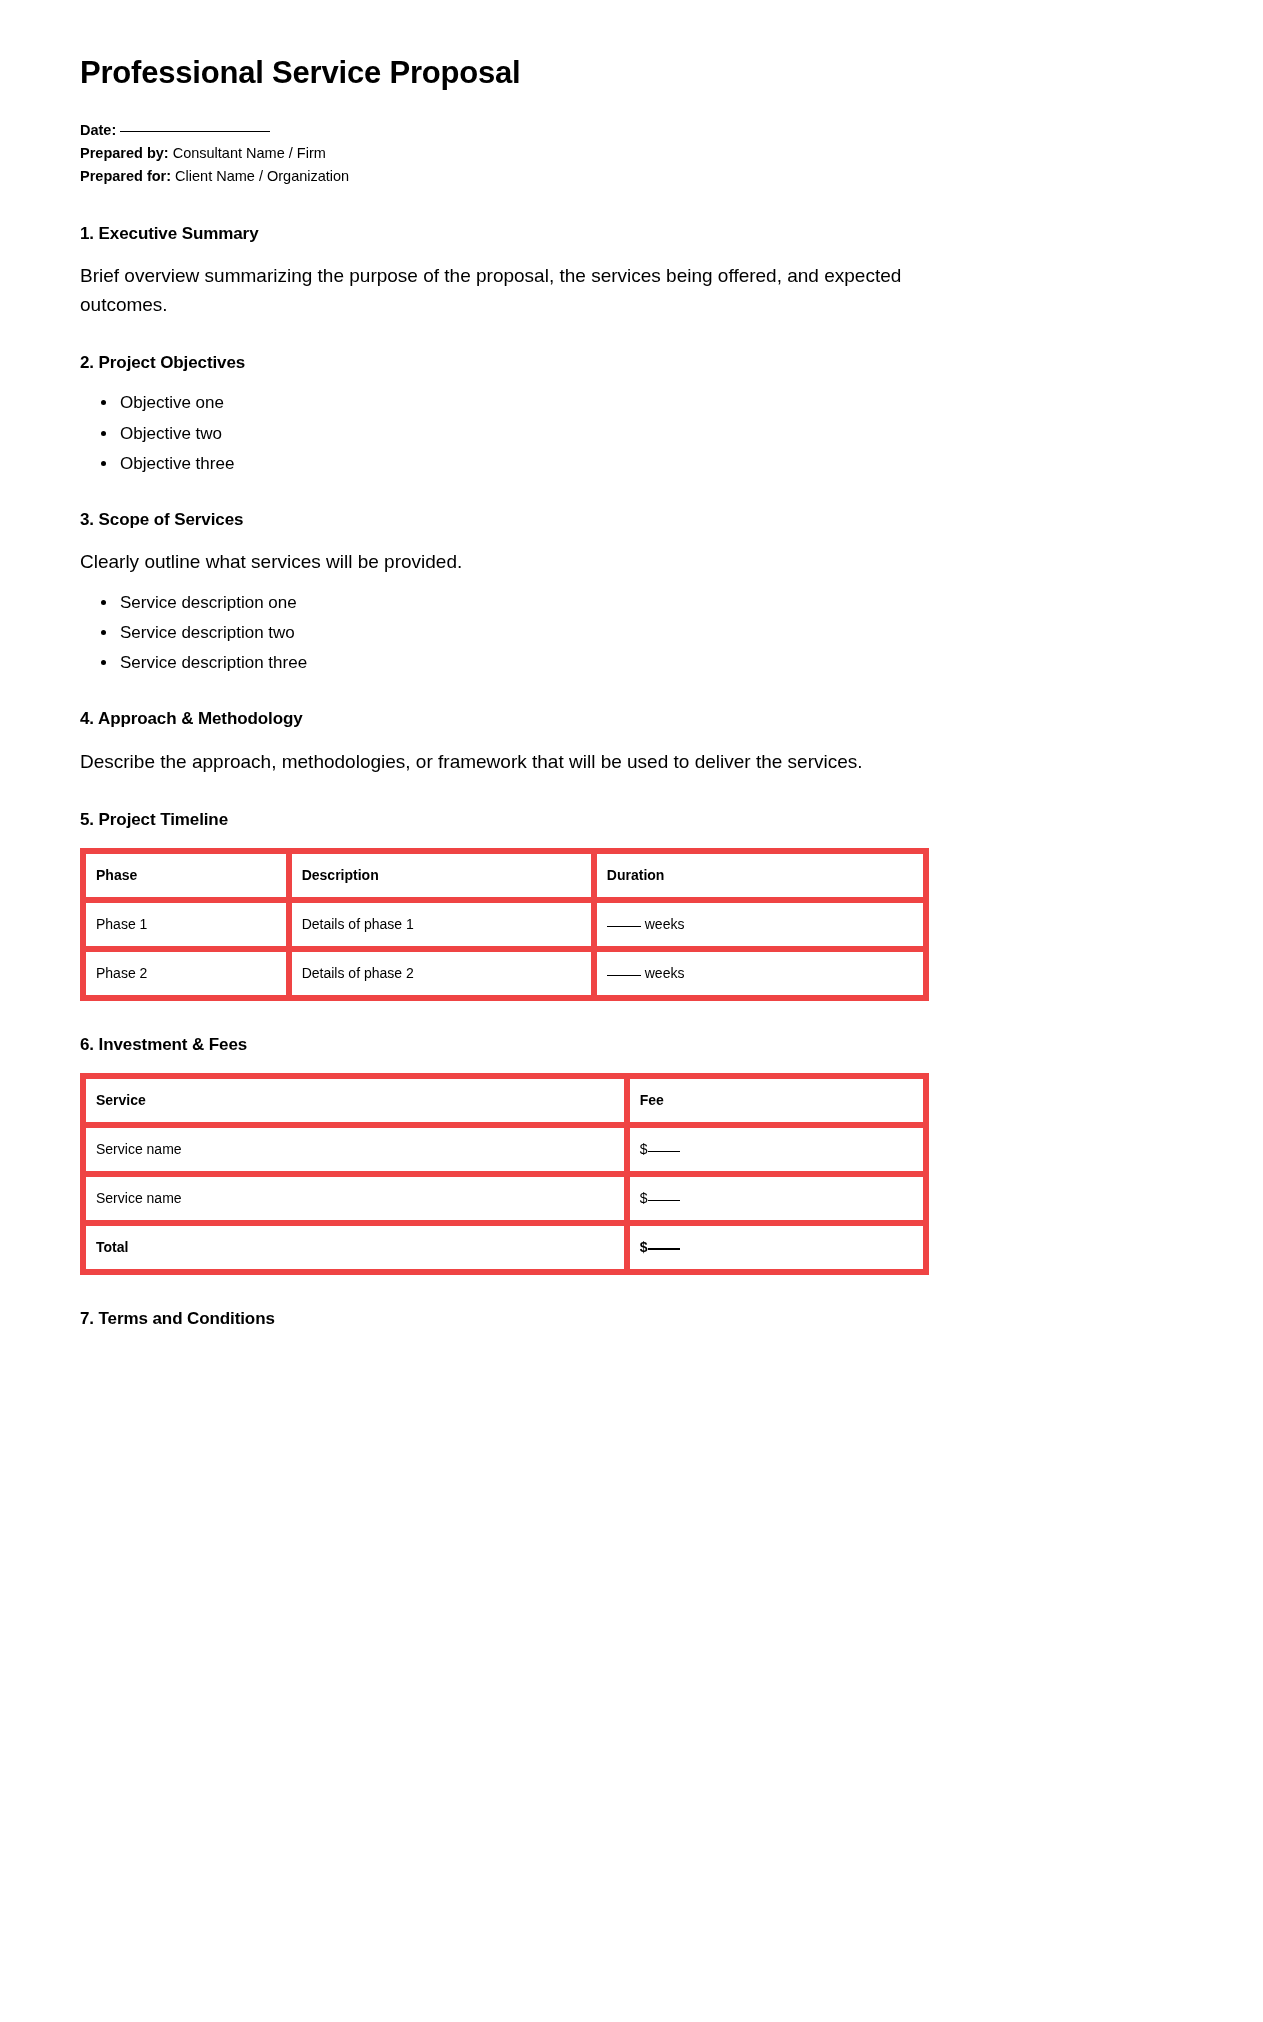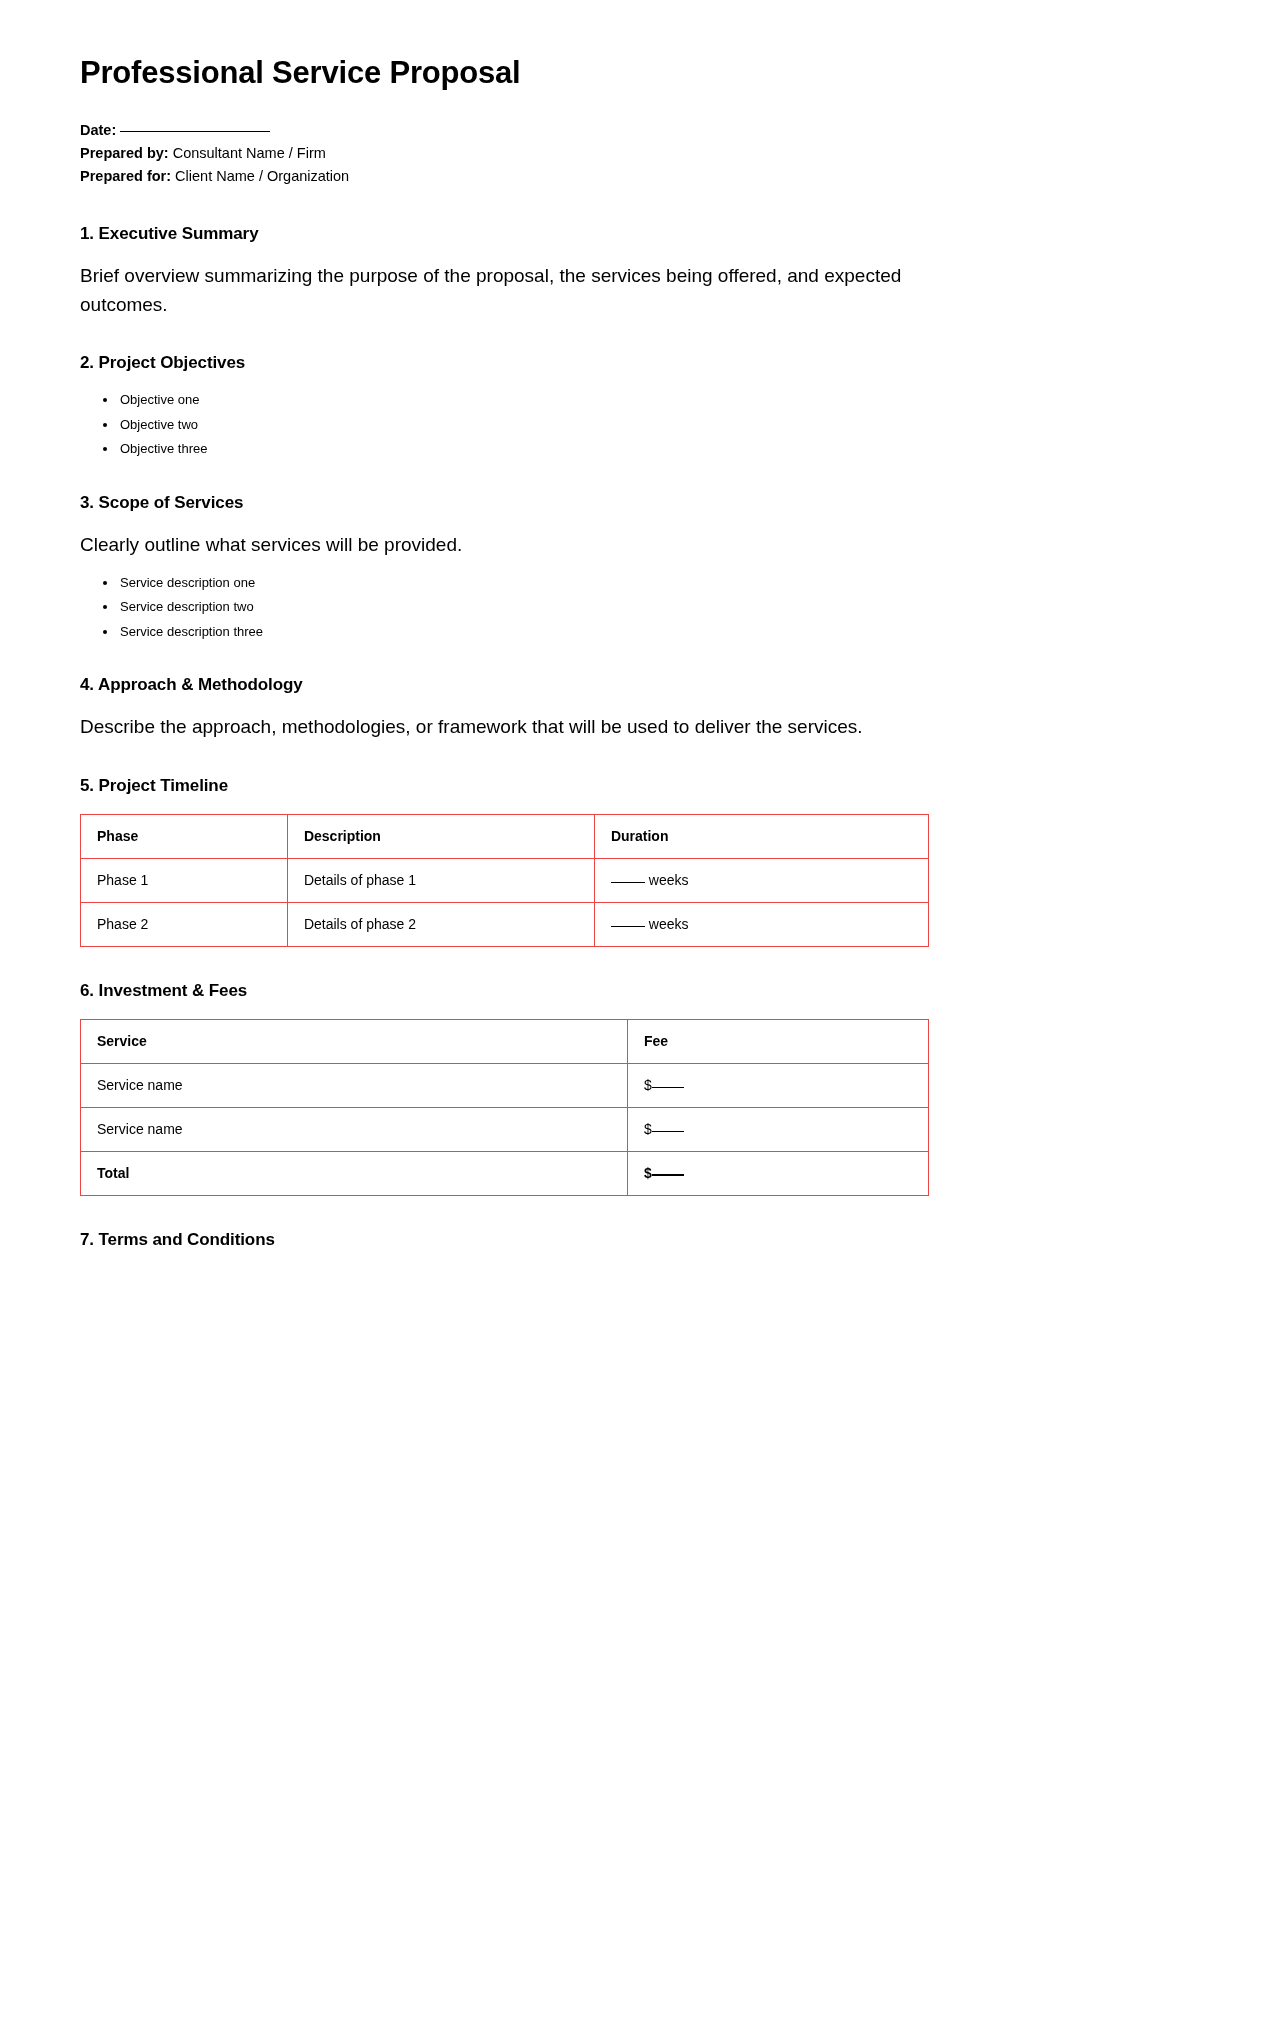--- a/index.html
+++ b/index.html
@@ -72,39 +72,39 @@
     font-size: 19px;
     line-height: 1.5;
     margin: 0 0 14px 0;
   }
   ul.bullets {
     margin: 8px 0 14px 0;
     padding-left: 38px;
     list-style-type: disc;
   }
   ul.bullets li {
-    font-size: 13px;
+    font-size: 17px;
     line-height: 1.42;
     margin: 0 0 6px 0;
     padding-left: 2px;
   }
 
   
   table.doc-table {
     border-collapse: collapse;
     width: 100%;
     margin: 14px 0 6px 0;
     table-layout: fixed;
   }
   table.doc-table th,
   table.doc-table td {
-    border: 1px solid #ef4444;
+    border: 6px solid #ef4444;
     text-align: left;
     font-size: 14px;
-    padding: 12px 16px;
+    padding: 12px 10px;
     line-height: 1.35;
     vertical-align: middle;
   }
   table.doc-table th {
     font-weight: bold;
   }
   table.doc-table td.is-total,
   table.doc-table td.total-fee {
     font-weight: bold;
   }

